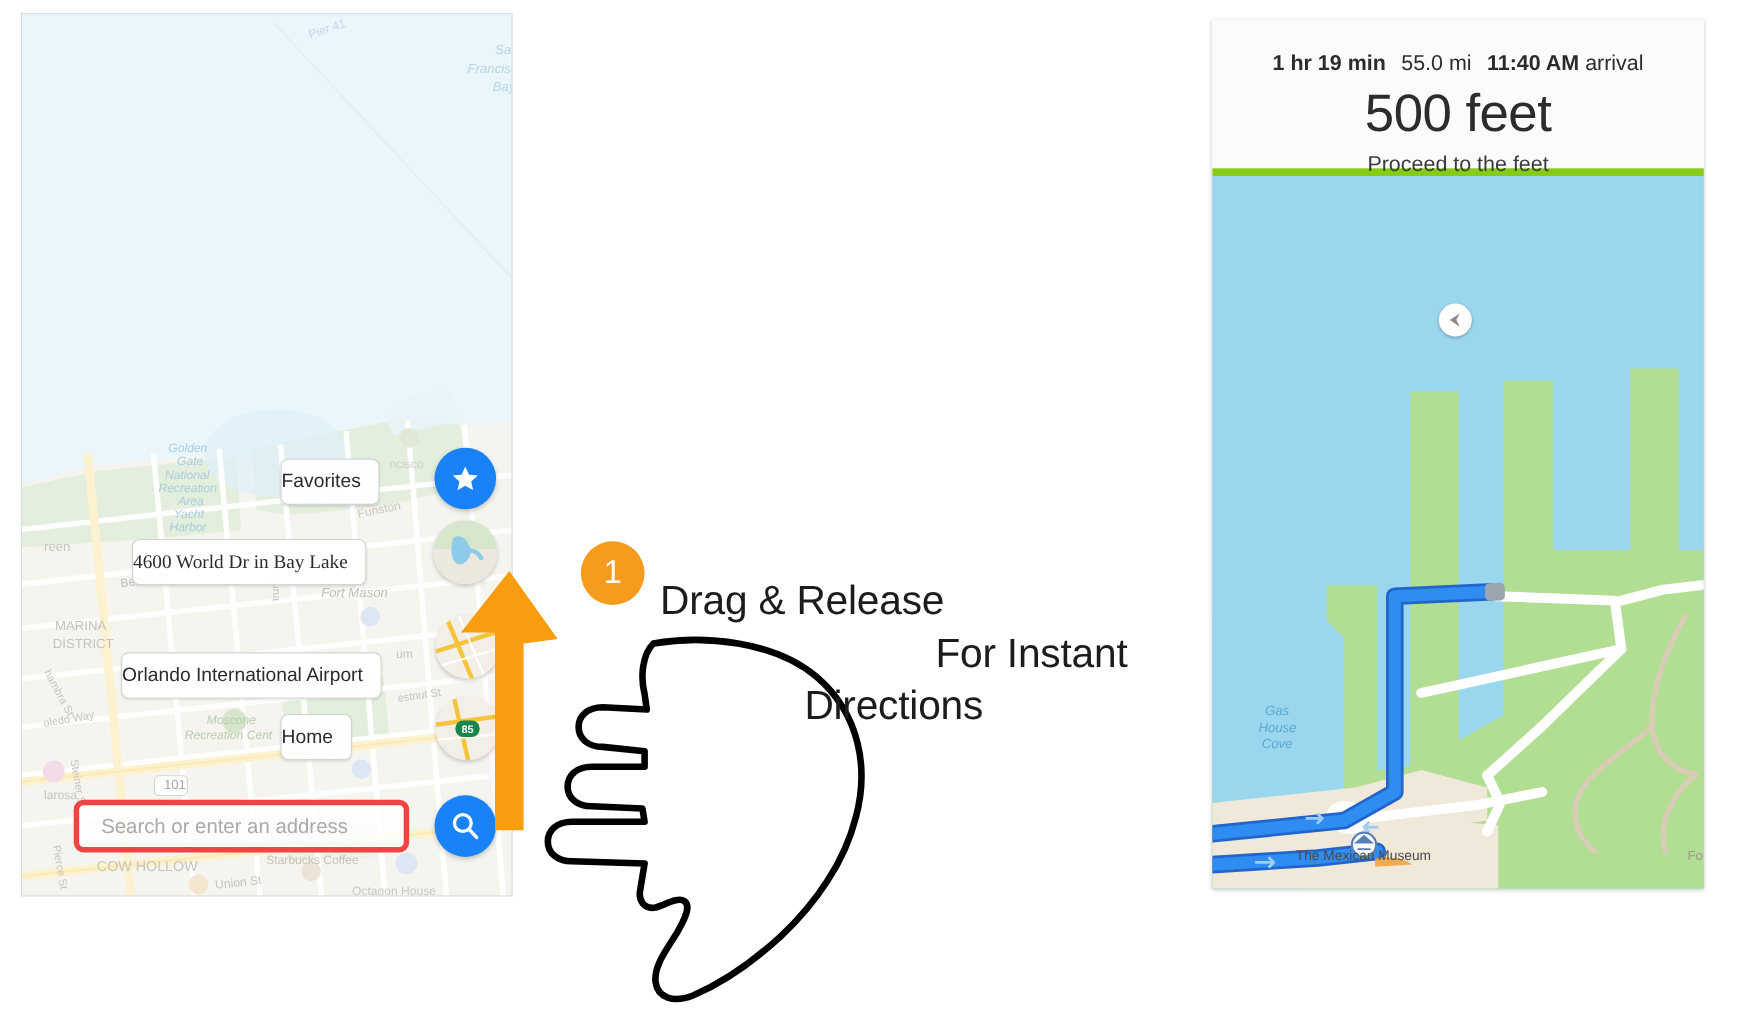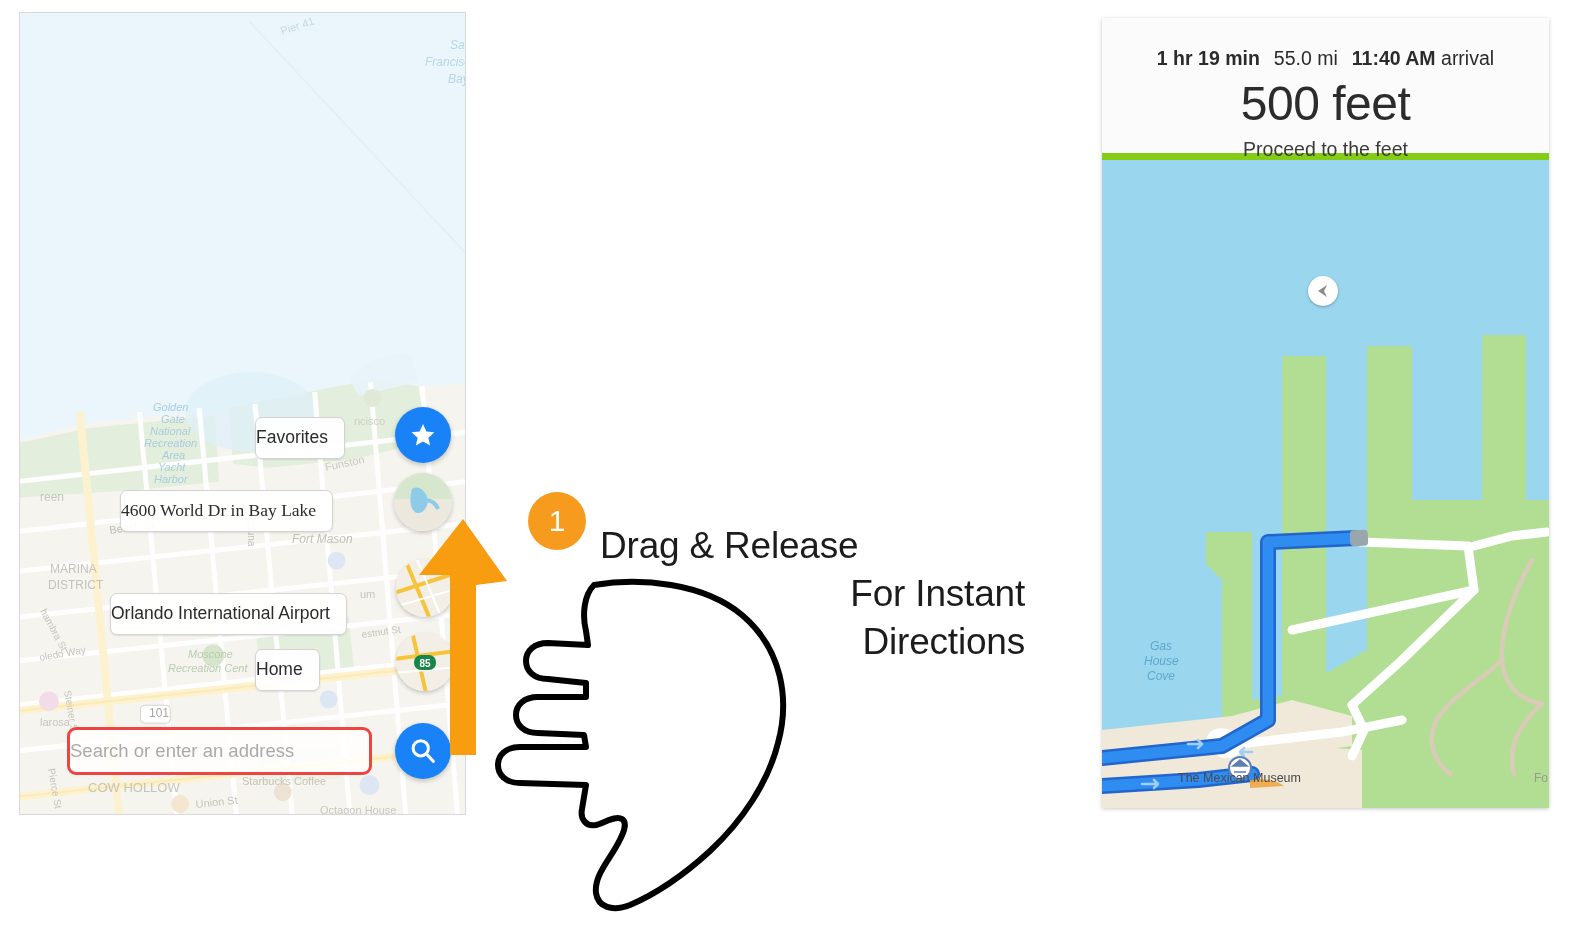--- a/index.html
+++ b/index.html
@@ -44,25 +44,26 @@
   }
   #bubble-favorites{ left:235px; top:404px; }
   #bubble-address{  left:100px; top:477px;font-family:Liberation Serif, serif; }
   #bubble-airport{  left:90px;  top:580px; }
   #bubble-home{     left:235px; top:636px; }
 
   #search-field{
     position:absolute; left:47px; top:714px;
     width:305px; height:48px;
     background:rgba(255,255,255,0.82);
-    border:3px solid #ef4444;
+    border:5px solid #ef4444;
     border-radius:9px;
     color:#aaaaaa;
     font-size:18.5px;
     display:flex; align-items:center;
+    padding-left:20px;
     box-sizing:border-box;
   }
 
   
   .circle-btn{
     position:absolute;
     width:56px;height:56px;border-radius:50%;
     background:#1a82f7;
     display:flex;align-items:center;justify-content:center;
     box-shadow:0 2px 5px rgba(0,0,0,.22);
@@ -97,21 +98,21 @@
     position:absolute; left:600px; top:522px;
     width:425px;
     text-align:right;
     color:#1c1c1c;
     font-size:37px;
     line-height:48px;
     letter-spacing:-0.2px;
   }
   #callout-text .ln1{display:block;text-align:left;}
   #callout-text .ln2{display:block;text-align:right;}
-  #callout-text .ln3{display:block;text-align:right;}
+  #callout-text .ln3{display:block;text-align:center;}
 
   
   #right-panel{
     position:absolute; left:1102px; top:18px;
     width:447px; height:790px;
     background:#ffffff;
     box-shadow:0 1px 4px rgba(0,0,0,.22);
     overflow:hidden;
   }
   #nav-header{

